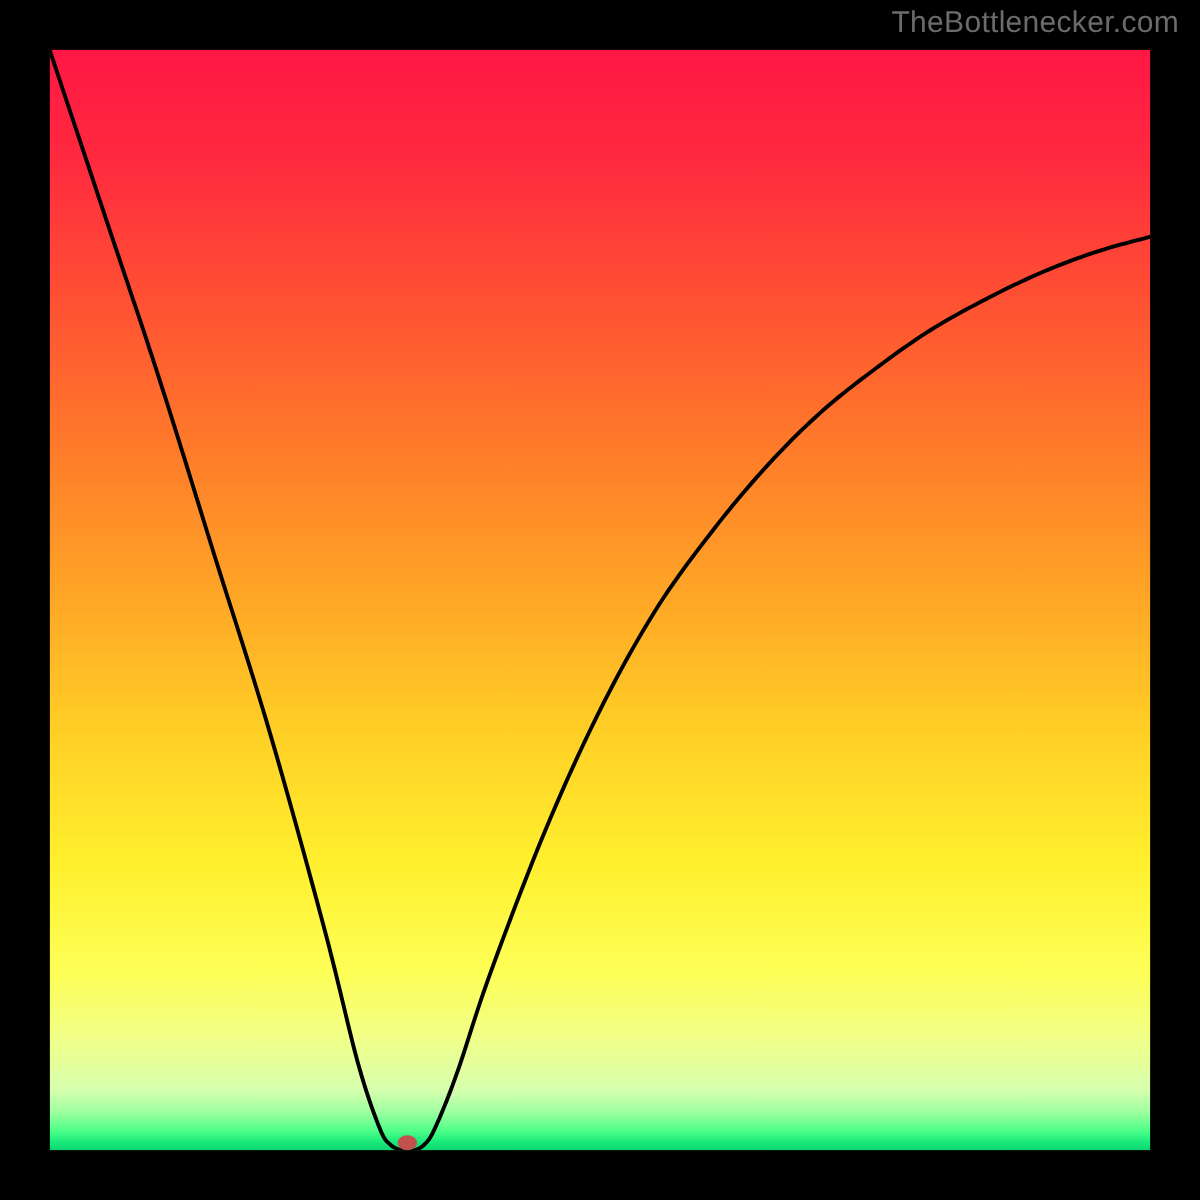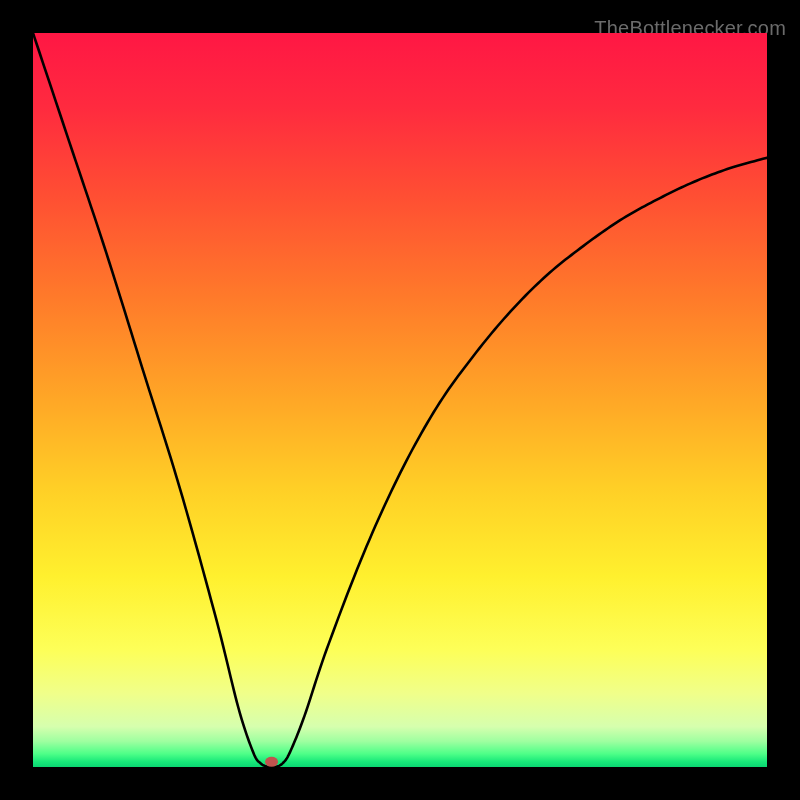--- a/index.html
+++ b/index.html
@@ -36,21 +36,21 @@
   }
   .curve-svg {
     position: absolute;
     left: 0;
     top: 0;
     width: 734px;
     height: 734px;
   }
   .watermark {
     position: absolute;
-    top: 17px;
+    top: 4px;
     right: 14px;
     color: #6b6b6b;
     font-size: 20px;
     letter-spacing: 0.2px;
     user-select: none;
   }
 </style>
 </head>
 <body>
 

